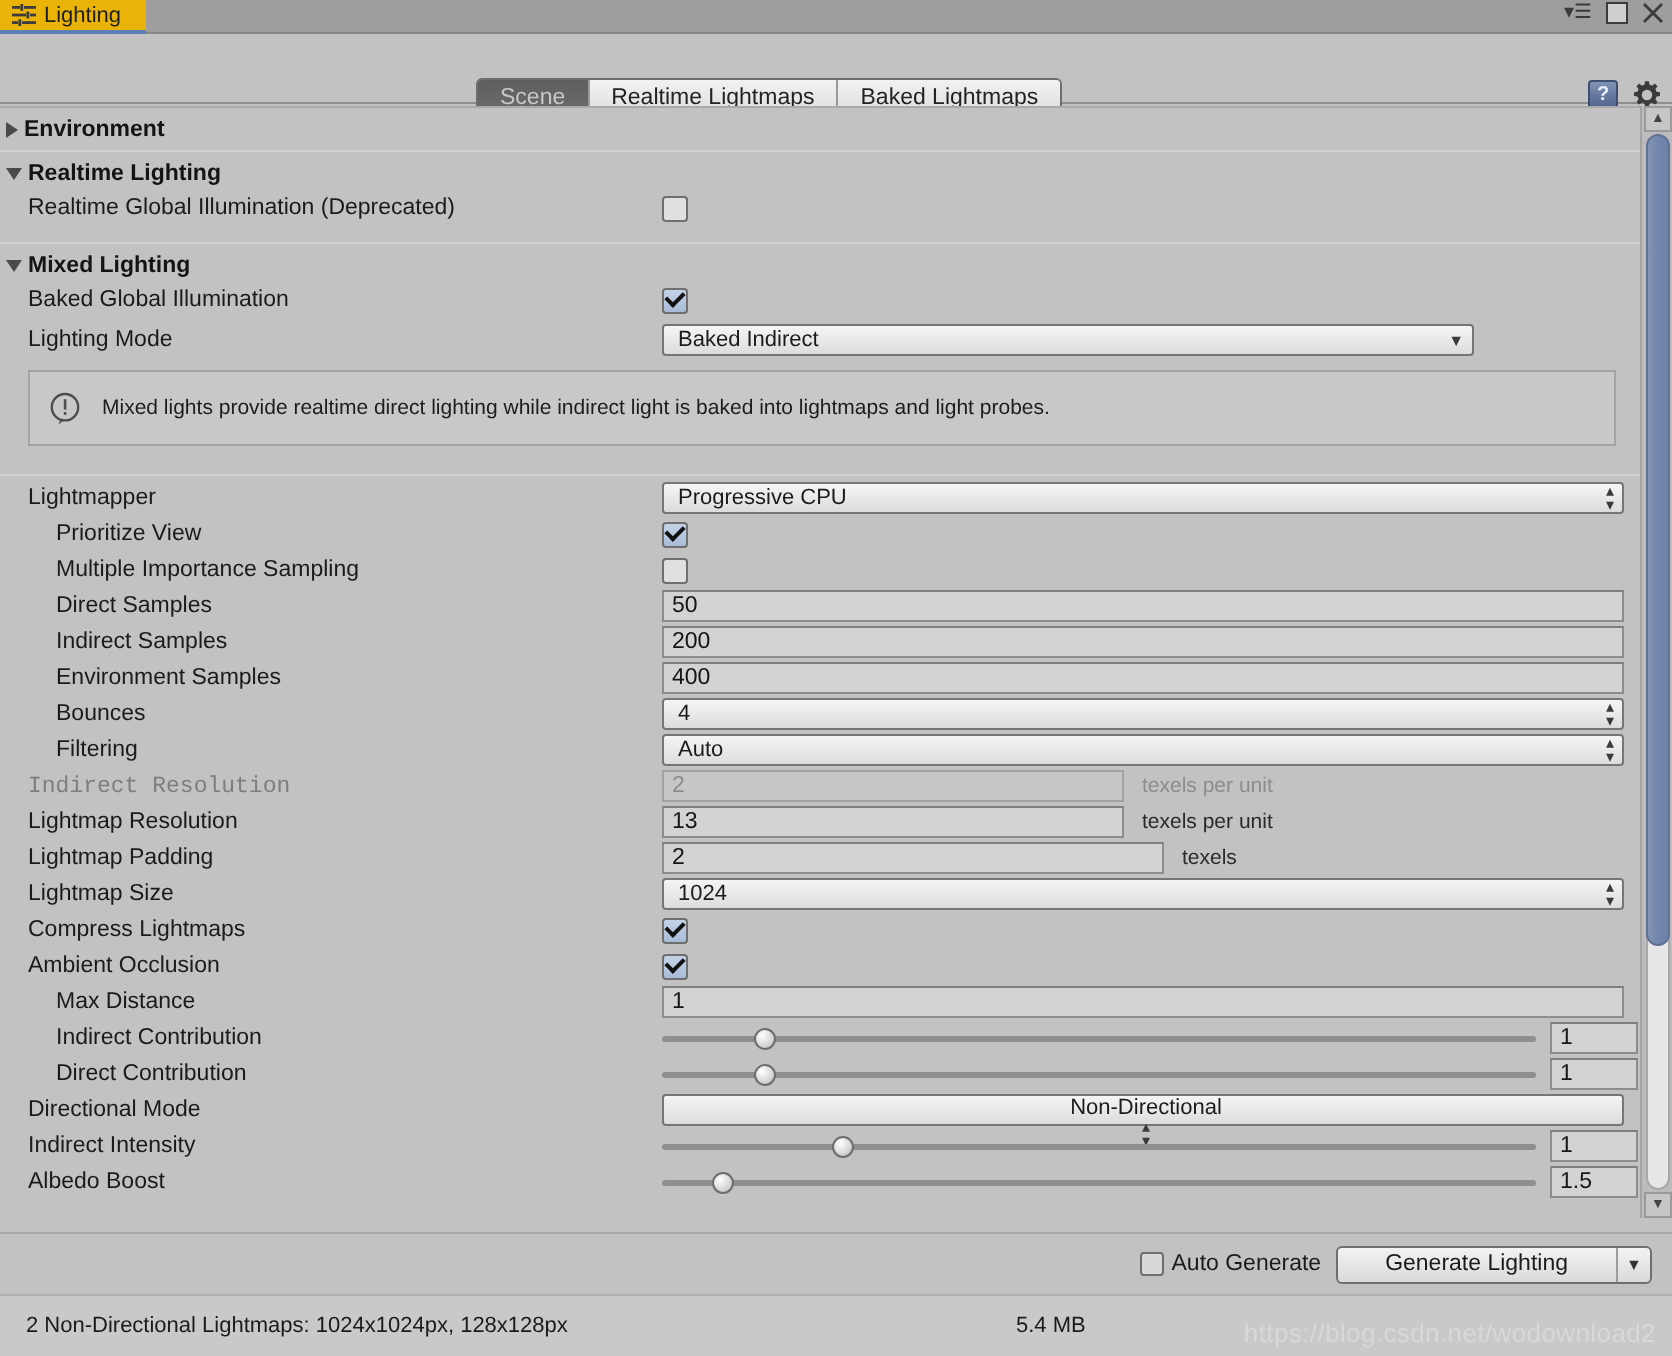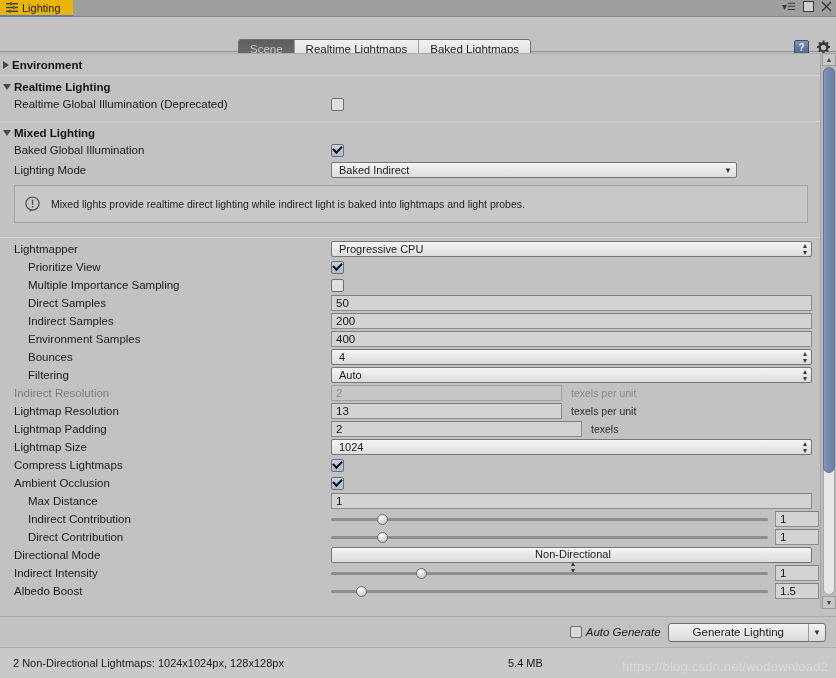--- a/index.html
+++ b/index.html
@@ -102,21 +102,21 @@
     font-weight: bold; font-size: 11.5px; color: #141414;
     cursor: pointer;
   }
   .tri { width: 0; height: 0; display: block; }
   .tri.down { border-left: 4.5px solid transparent; border-right: 4.5px solid transparent; border-top: 6px solid #4a4a4a; }
   .tri.right { border-top: 4.5px solid transparent; border-bottom: 4.5px solid transparent; border-left: 6px solid #4a4a4a; }
   .sep { height: 1px; background: #a9a9a9; border-bottom: 1px solid #d3d3d3; margin: 2px 0; }
 
   .row { position: relative; display: flex; align-items: center; height: 18px; }
   .row .label { font-size: 11.5px; color: #1b1b1b; white-space: nowrap; }
-  .row.dim .label { color: #7e7e7e; }
+  .row.dim .label { color: #7e7e7e; font-family: Liberation Mono, monospace; }
   .ind1 { padding-left: 14px; }
   .ind2 { padding-left: 28px; }
   .field { position: absolute; left: 331px; display: flex; align-items: center; }
 
   .chk {
     width: 13px; height: 13px; background: #e0e0e0;
     border: 1px solid #6f6f6f; border-radius: 2px;
     display: flex; align-items: center; justify-content: center;
     cursor: pointer;
   }
@@ -162,21 +162,21 @@
   .info-icon { width: 17px; height: 17px; flex: 0 0 17px; }
   .info-text { font-size: 10.5px; color: #1d1d1d; }
 
   
   .bottombar {
     position: absolute; left: 0; bottom: 31px; width: 836px; height: 31px;
     background: #c2c2c2; border-top: 1px solid #a9a9a9;
     display: flex; align-items: center; justify-content: flex-end; gap: 7px;
     padding-right: 10px;
   }
-  .autogen { display: flex; align-items: center; gap: 4px; font-size: 11.5px; color: #1b1b1b; font-style: italic; }
+  .autogen { display: flex; align-items: center; gap: 4px; font-size: 11.5px; color: #1b1b1b; }
   .chk-sm { width: 12px; height: 12px; background: #d8d8d8; border: 1px solid #6f6f6f; border-radius: 2px; cursor: pointer; }
   .genbtn {
     display: flex; align-items: center; height: 19px;
     border: 1px solid #6f6f6f; border-radius: 3px; overflow: hidden;
     background: linear-gradient(#f3f3f3,#dadada); cursor: pointer;
   }
   .genbtn .txt { padding: 0 24px; font-size: 11.5px; color: #1b1b1b; }
   .genbtn .drop { width: 17px; height: 19px; border-left: 1px solid #9c9c9c;
     display: flex; align-items: center; justify-content: center; font-size: 8px; color: #333; }
 

